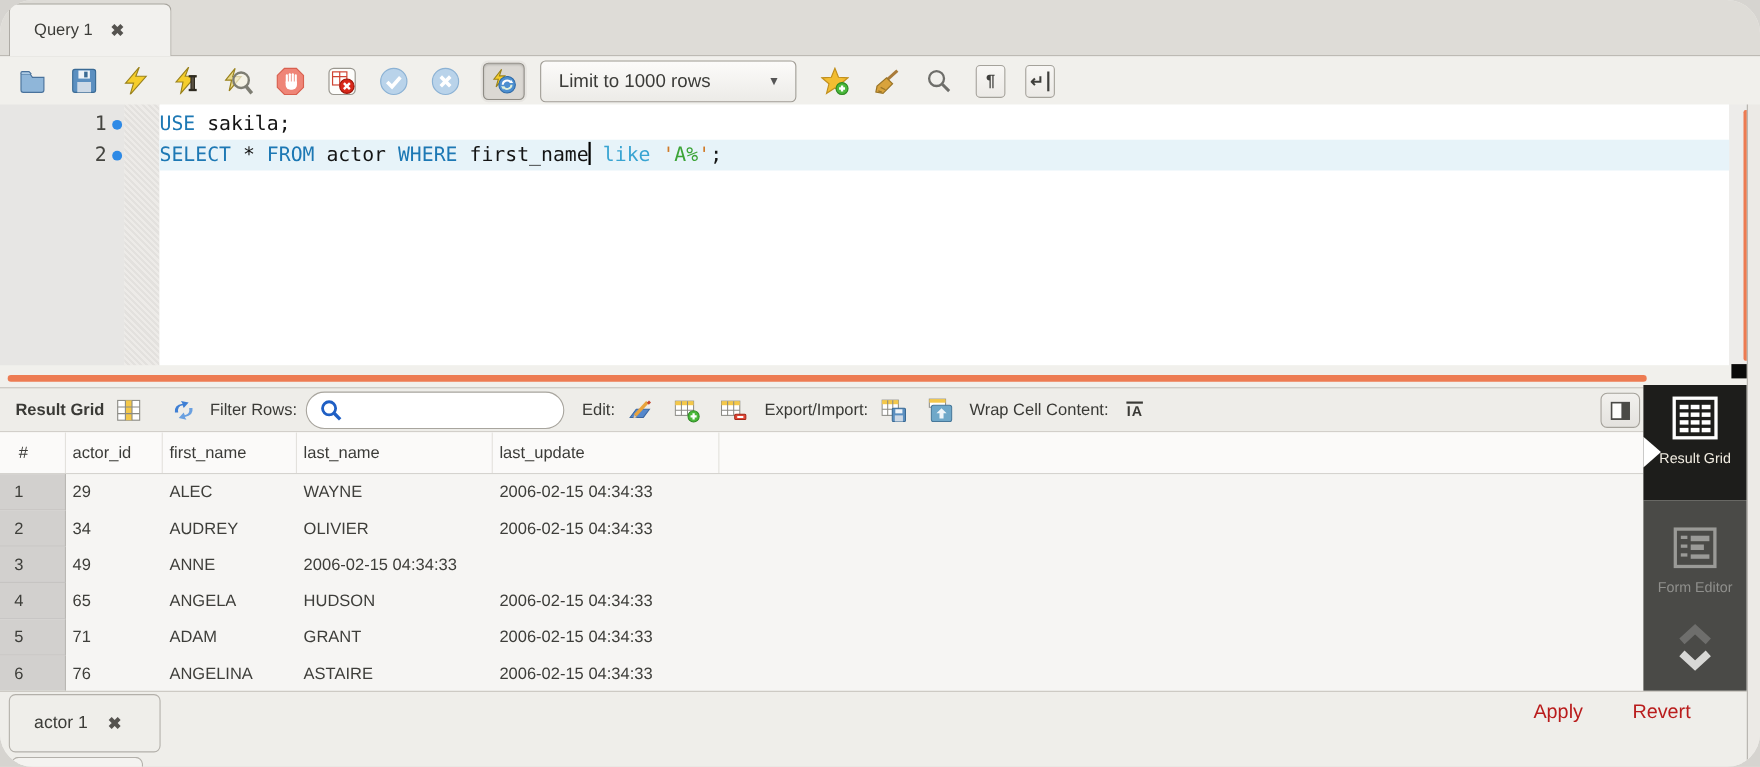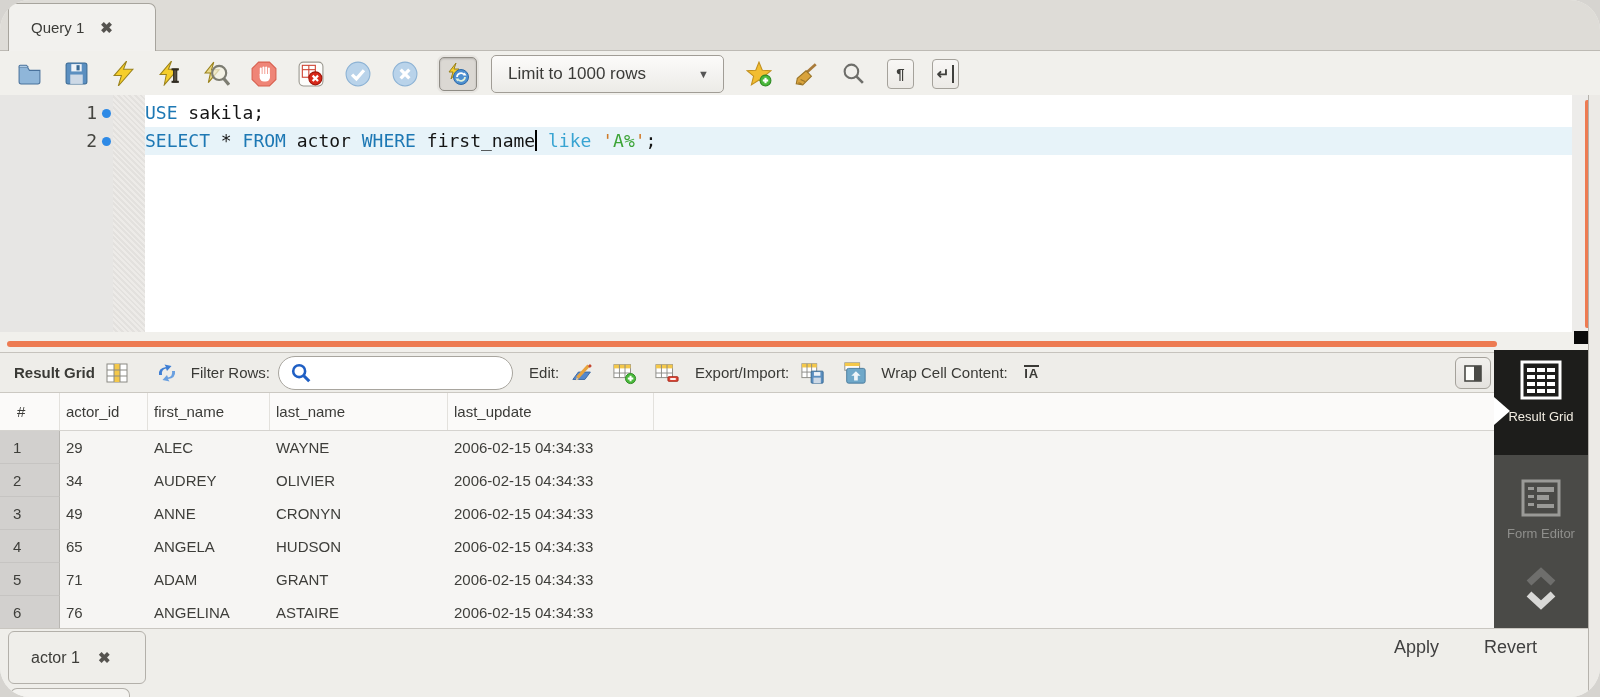--- a/index.html
+++ b/index.html
@@ -101,21 +101,21 @@
   .sb-arrow { position:absolute; left:1494px; top:397px; width:0; height:0;
     border-top:14px solid transparent; border-bottom:14px solid transparent;
     border-left:16px solid #ffffff; }
   
   .bottombar { position:absolute; left:0; top:628px; width:1590px; height:69px;
     background:#efeeea; border-top:1px solid #c9c6c0;text-decoration:underline; }
   .tab-actor { position:absolute; left:8px; top:2px; width:138px; height:53px;
     background:#efeeea; border:1px solid #b3b0aa; border-radius:6px;
     display:flex; align-items:center; padding-left:22px; gap:18px;
     font-size:16px; color:#3c3c38; }
-  .applyrevert { position:absolute; top:8px; font-size:18px; color:#404040; }
+  .applyrevert { position:absolute; top:8px; font-size:18px; color:#b91c1c; }
   .stub { position:absolute; left:10px; top:59px; width:120px; height:12px;
     border:1px solid #b3b0aa; border-bottom:none; border-radius:7px 7px 0 0;
     background:#f4f3f0; }
   .right-edge { position:absolute; left:1588px; top:95px; width:12px; height:602px;
     background:#eceae6; border-left:1px solid #b5b2ac; }
 </style>
 </head>
 <body>
 
 <div id="app">
@@ -382,21 +382,20 @@
           <div class="rn">2</div>
           <div class="cell c1">34</div>
           <div class="cell c2">AUDREY</div>
           <div class="cell c3">OLIVIER</div>
           <div class="cell c4">2006-02-15 04:34:33</div>
         </div>
         <div class="grow">
           <div class="rn">3</div>
           <div class="cell c1">49</div>
           <div class="cell c2">ANNE</div>
-          <div class="cell c3">CRONYN</div>
           <div class="cell c4">2006-02-15 04:34:33</div>
         </div>
         <div class="grow">
           <div class="rn">4</div>
           <div class="cell c1">65</div>
           <div class="cell c2">ANGELA</div>
           <div class="cell c3">HUDSON</div>
           <div class="cell c4">2006-02-15 04:34:33</div>
         </div>
         <div class="grow">

